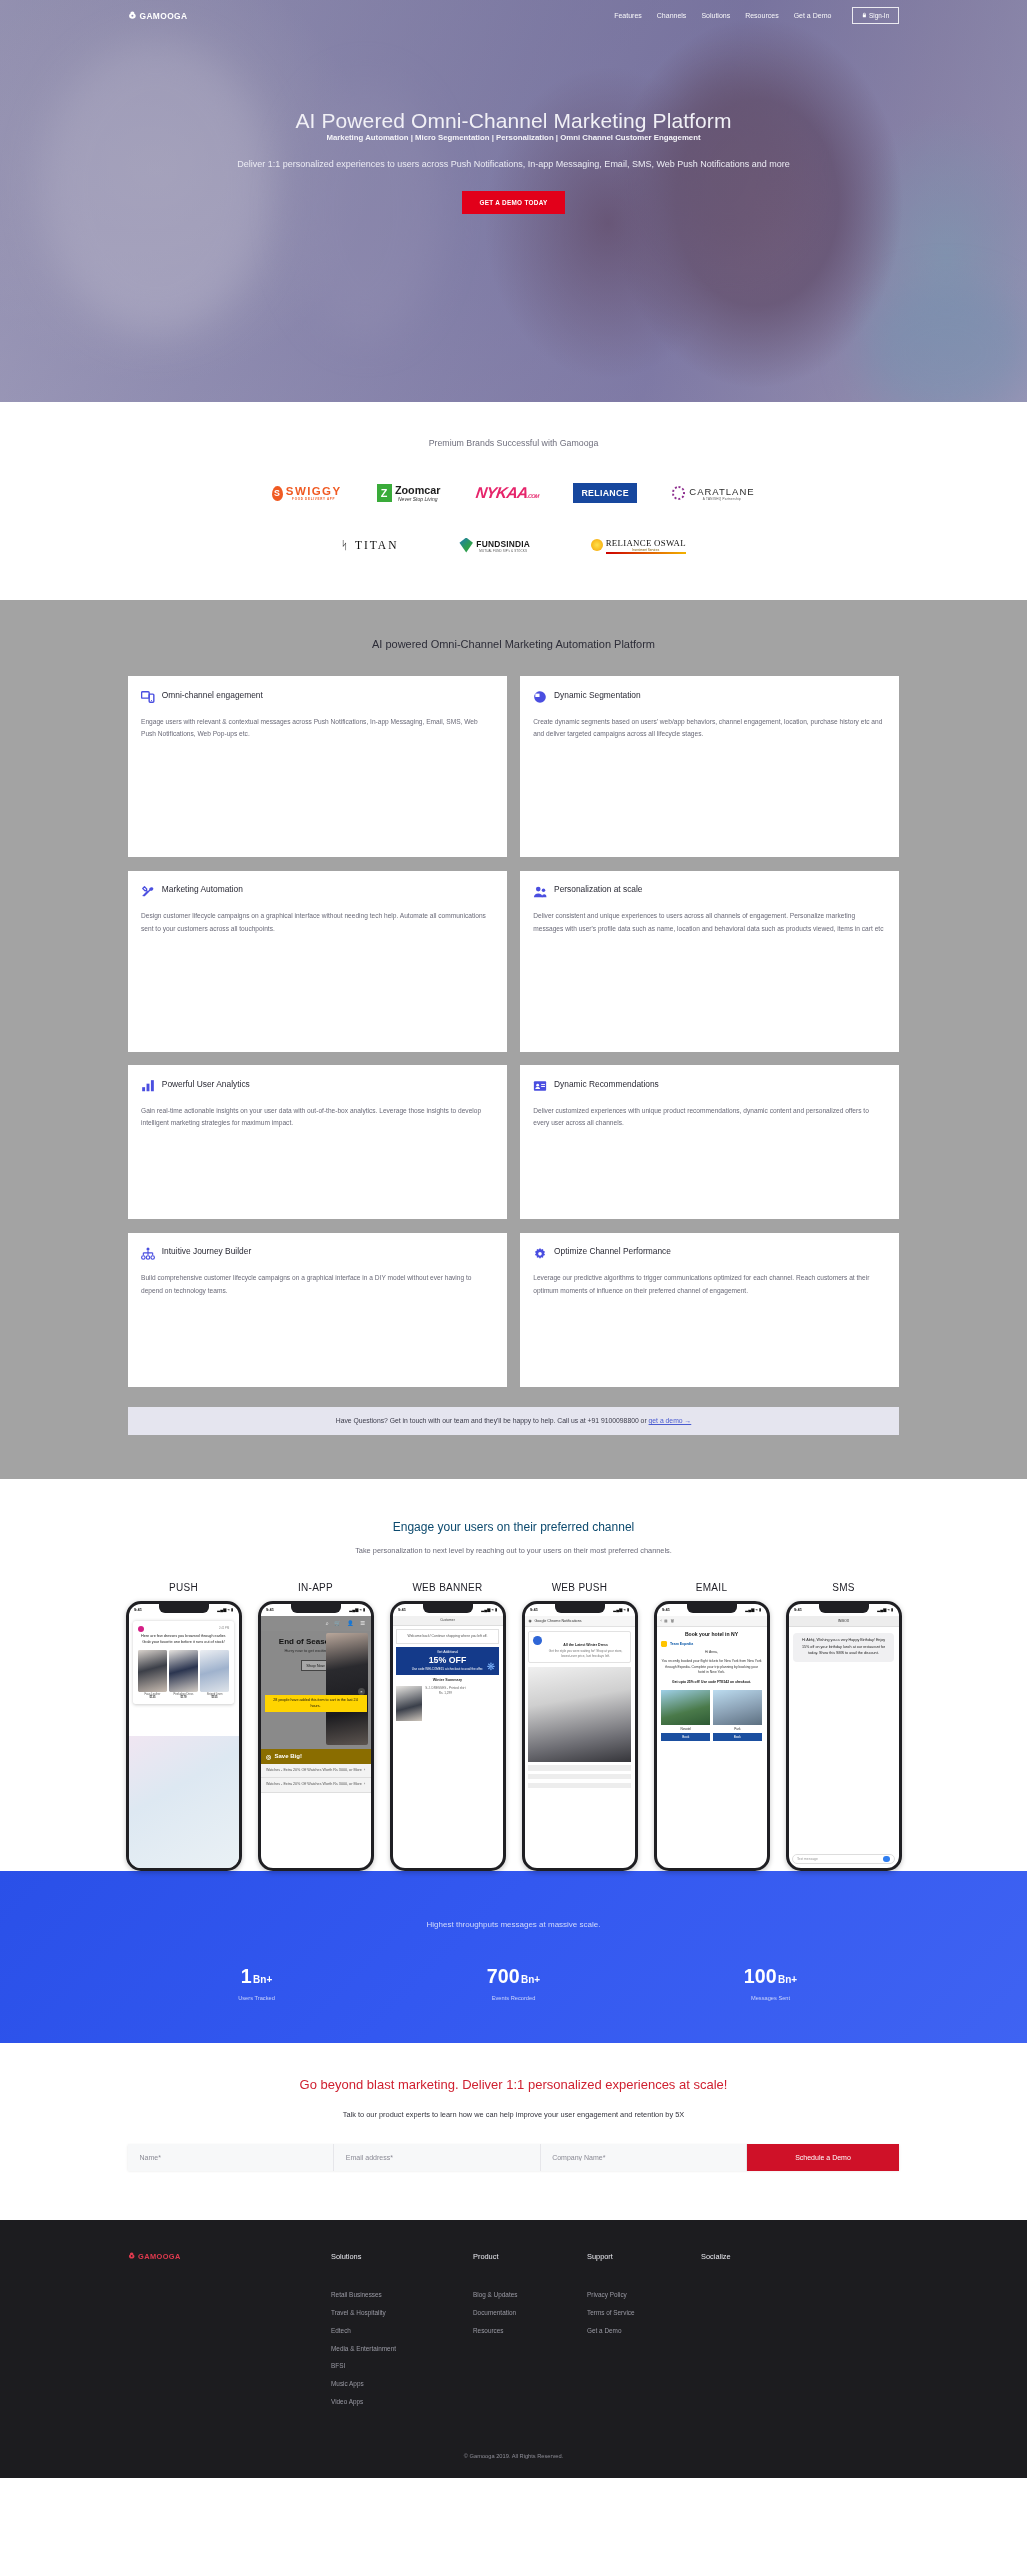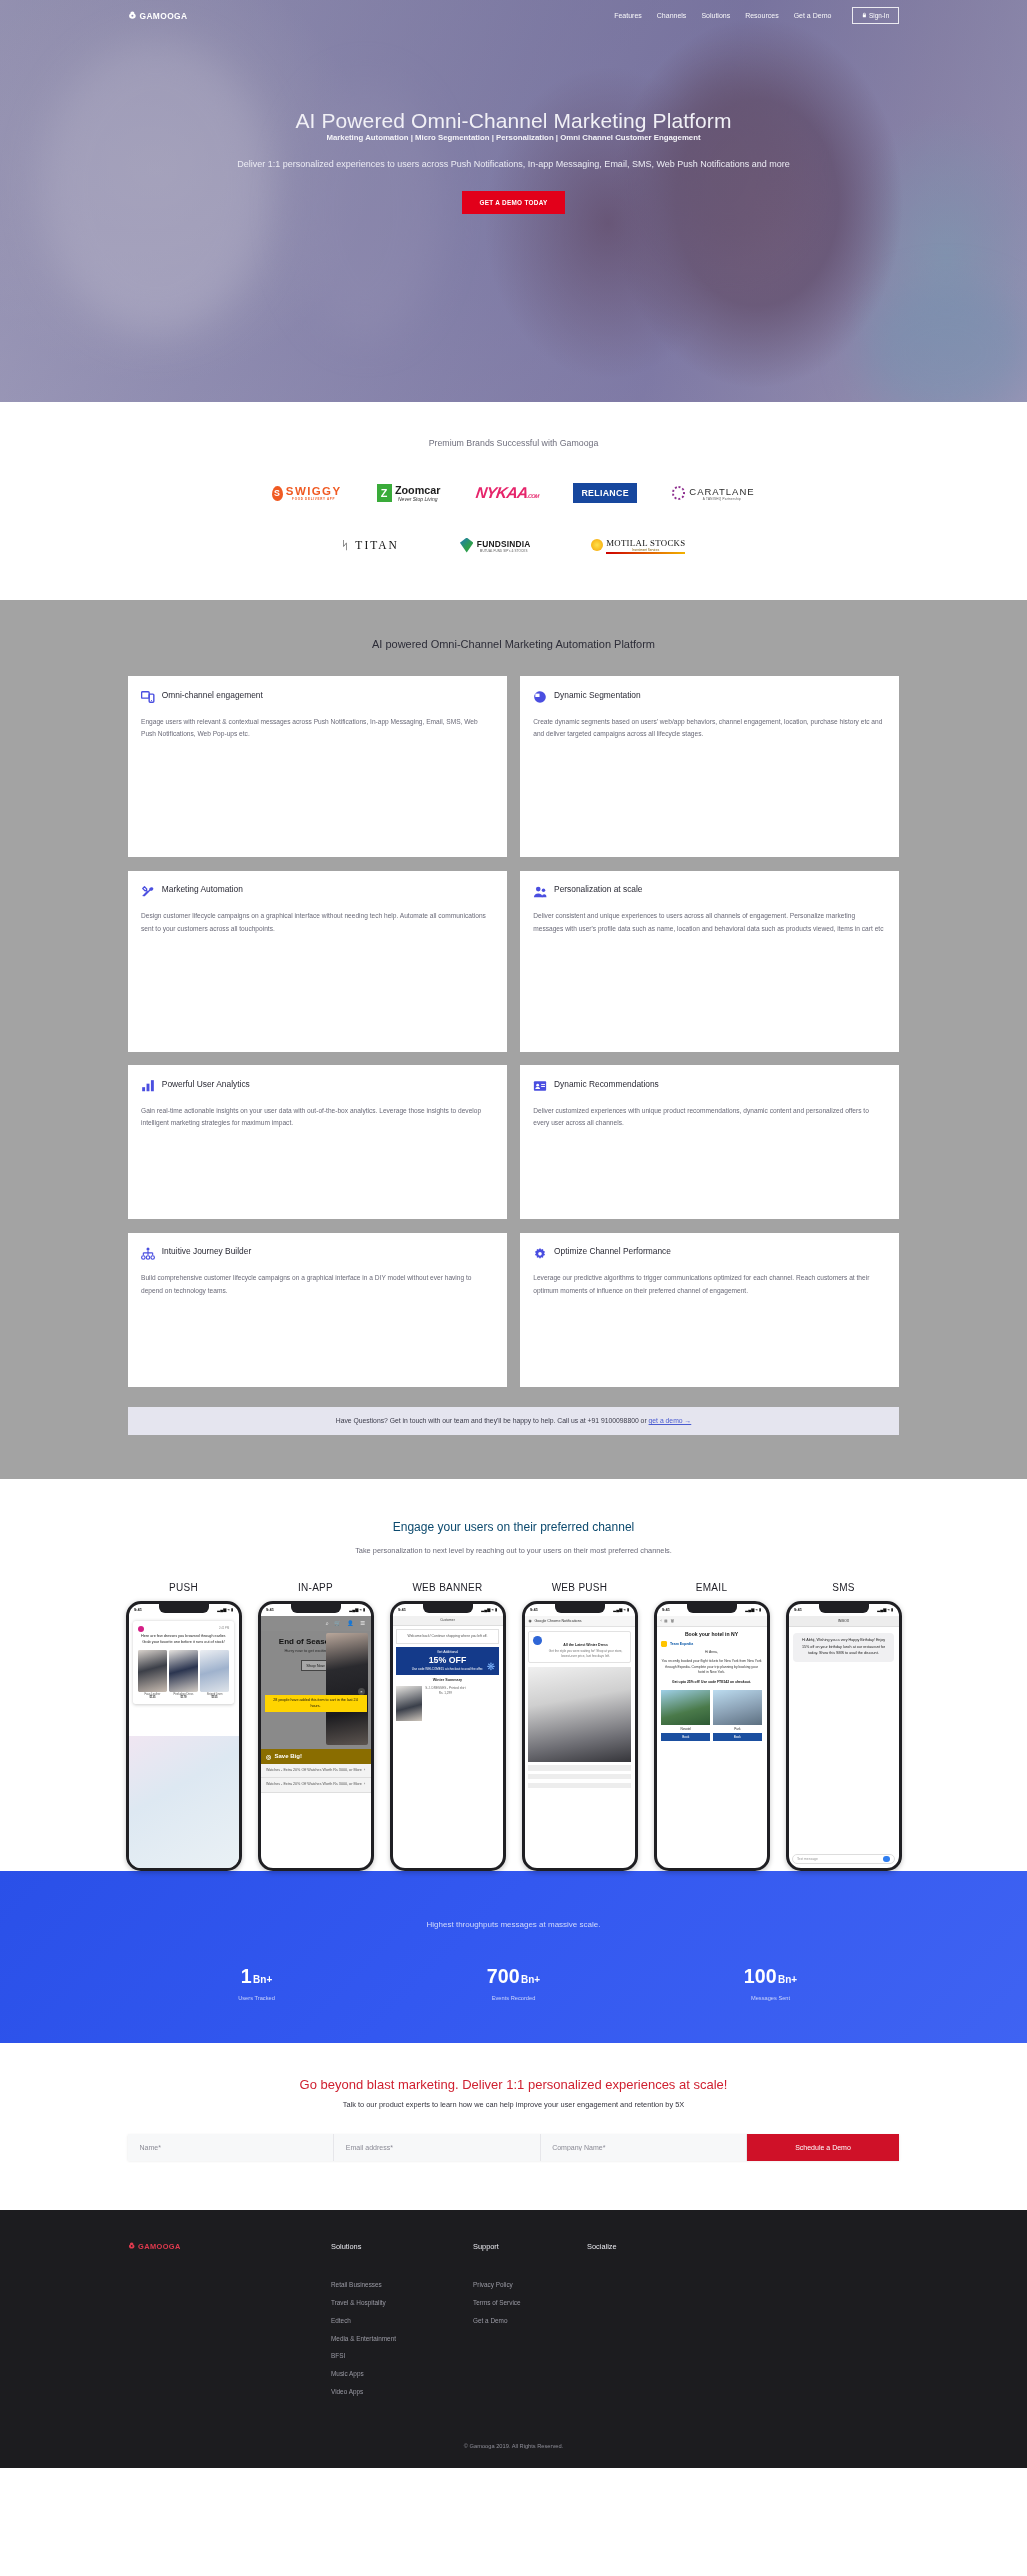--- a/index.html
+++ b/index.html
@@ -320,21 +320,21 @@
   .stat-num small { font-size: 10px; font-weight: bold; margin-left: 1.4px;}
   .stat-label { margin-top: 8.8px; font-size: 5.7px; color: #ccd6fa; }
 
   
   .cta {
     background: #fff;
     text-align: center;
     padding: 34px 0 49px;
   }
   .cta-title { color: #cf2030; font-size: 13px; font-weight: 400; }
-  .cta-sub { margin-top: 8px; font-size: 7.4px; color: #33333d; }
+  .cta-sub { margin-top: 18px; font-size: 7.4px; color: #33333d; }
   .cta-form {
     margin: 25px auto 0;
     width: 771px;
     display: flex;
     box-shadow: 0 0.7px 2.7px rgba(0,0,0,.10);
   }
   .cta-form input {
     flex: 1; border: none; border-right: 0.7px solid #e6e6ea;
     background: #f7f8f9;
     padding: 10px 11.5px; font-size: 7px; color: #55555f;
@@ -460,21 +460,21 @@
     <div class="brand">
       <div class="bl-fundsindia">
           <span class="leaf"></span>
         <span><span class="t">FUNDSINDIA</span>
         <div class="s">MUTUAL FUND SIP's &amp; STOCKS</div></span>
       </div>
     </div>
     <div class="brand">
       <div class="bl-motilal">
           <span class="sun"></span>
-        <span><span class="t">MOTILAL STOCKS</span>
+        <span><span class="t">RELIANCE OSWAL</span>
         <div class="s">Investment Services</div>
         <div class="bar"></div></span>
       </div>
     </div>
   </div>
 </section>
 
 <section class="features">
   <h2 class="features-title">AI powered Omni-Channel Marketing Automation Platform</h2>
 
@@ -847,20 +847,26 @@
       <h4>Solutions</h4>
       <a href="#">Retail Businesses</a>
       <a href="#">Travel &amp; Hospitality</a>
       <a href="#">Edtech</a>
       <a href="#">Media &amp; Entertainment</a>
       <a href="#">BFSI</a>
       <a href="#">Music Apps</a>
       <a href="#">Video Apps</a>
     </div>
 
+    <div class="fcol">
+      <h4>Product</h4>
+      <a href="#">Blog &amp; Updates</a>
+      <a href="#">Documentation</a>
+      <a href="#">Resources</a>
+    </div>
 
     <div class="fcol">
       <h4>Support</h4>
       <a href="#">Privacy Policy</a>
       <a href="#">Terms of Service</a>
       <a href="#">Get a Demo</a>
     </div>
 
     <div class="fcol">
       <h4>Socialize</h4>

